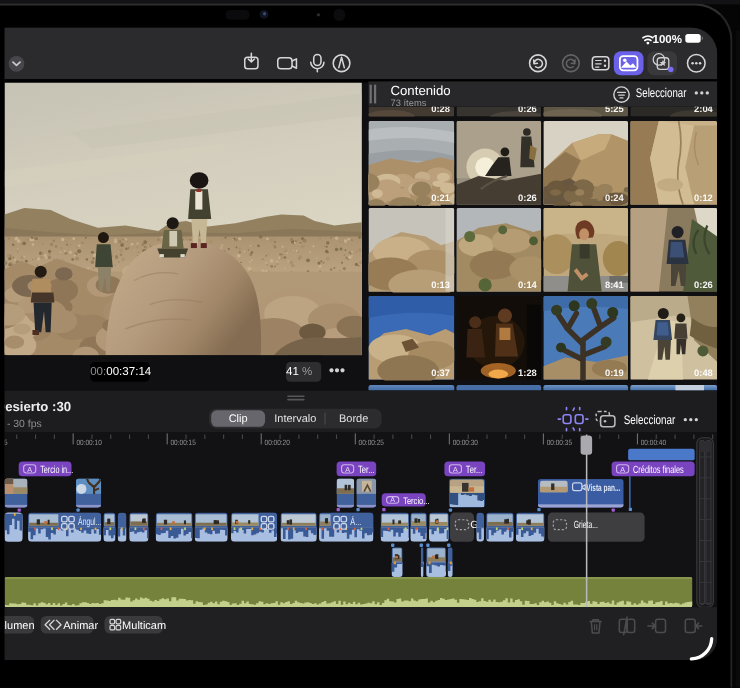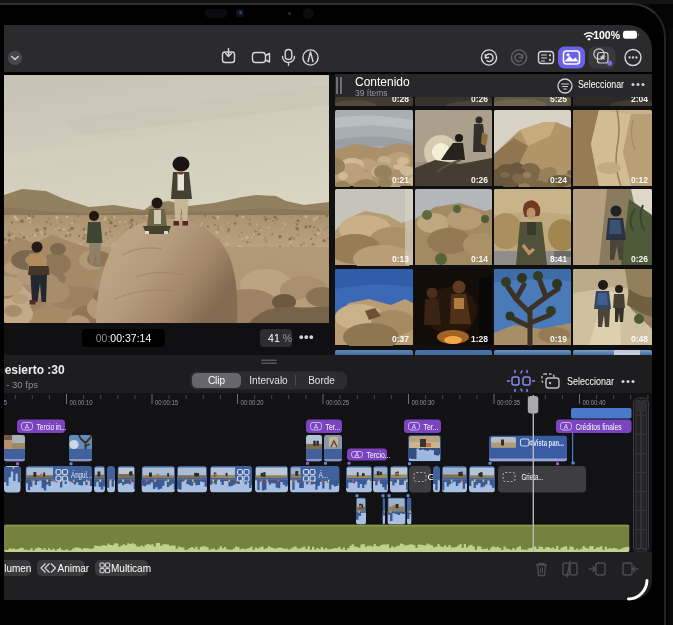--- a/index.html
+++ b/index.html
@@ -481,28 +481,28 @@
       <circle cx="90" cy="141" r="5" fill="#20180f"></circle>
       <path d="M84 147 h12.5 l2 21 h-16 Z" fill="#3f4534"></path>
       <path d="M85 168 h12 l-1 22 h-3 l-1.5 -14 -2.5 14 h-3 Z" fill="#8d8268"></path>
       <circle cx="33" cy="172" r="5.5" fill="#241c14"></circle>
       <path d="M25.5 178.5 h16 l2 19 h-20 Z" fill="#b08d5e"></path>
       <path d="M25 191 h19.5 l1 9 h-21.5 Z" fill="#46362a"></path>
       <path d="M26.5 200 h16.5 l-1 27 h-4.5 l-1.5 -19 -2.5 19 h-5.5 Z" fill="#23272e"></path>
       <rect x="25.5" y="225" width="6" height="4.5" fill="#4c2e22"></rect>
     </svg>
 <div style="position:absolute;left:0;top:298px;width:325px;height:32px;background:#101012"></div>
-<div style="position:absolute;left:78px;top:304px;width:83px;height:18px;background:#000;border-radius:4px;color:#8e8e93;font-size:10.5px;line-height:18px;text-align:center">00:<span style="color:#fff">00:37:14</span></div>
-<div style="position:absolute;left:256px;top:304px;width:32px;height:18px;background:#2e2e31;border-radius:4px;color:#fff;font-size:10.5px;line-height:18px;text-align:right">41 <span style="color:#98989d">%</span></div>
+<div style="position:absolute;left:78px;top:304px;width:54px;height:18px;background:#000;border-radius:4px;color:#8e8e93;font-size:10.5px;line-height:18px;text-align:center">00:<span style="color:#fff">00:37:14</span></div>
+<div style="position:absolute;left:256px;top:304px;width:32px;height:18px;background:#2e2e31;border-radius:4px;color:#fff;font-size:10.5px;line-height:18px;text-align:left">41 <span style="color:#98989d">%</span></div>
 <div style="position:absolute;left:295px;top:305px;width:18px;height:16px;color:#d2d2d6;font-size:13px;letter-spacing:0.5px;font-weight:bold;line-height:14px">•••</div>
 <div style="position:absolute;left:331px;top:49px;width:317px;height:23px;background:#28282a"></div>
 <div style="position:absolute;left:332px;top:52px;width:1.5px;height:17px;background:#707074"></div>
 <div style="position:absolute;left:336px;top:52px;width:1.5px;height:17px;background:#707074"></div>
 <div style="position:absolute;left:351px;top:50px;color:#fff;font-size:12px">Contenido</div>
-<div style="position:absolute;left:351px;top:63px;color:#98989d;font-size:8.5px">39 ítems</div>
+<div style="position:absolute;left:351px;top:63px;color:#98989d;font-size:8.5px">73 ítems</div>
 <svg style="position:absolute;left:553px;top:52px" width="18" height="19" viewBox="0 0 18 19">
       <circle cx="8" cy="9" r="7" fill="none" stroke="#cfcfd4" stroke-width="1.3"></circle>
       <path d="M4.5 7 h7 M5.5 9.5 h5 M6.7 12 h2.6" stroke="#cfcfd4" stroke-width="1.2" stroke-linecap="round"></path>
     </svg>
 <svg style="position:absolute;left:572px;top:49px" width="76" height="20" viewBox="0 0 76 20">
       <text x="2" y="14" font-size="11.5" fill="#fff" font-family="Liberation Sans,sans-serif" textLength="46" lengthAdjust="spacingAndGlyphs">Seleccionar</text>
       <g fill="#d2d2d6">
         <circle cx="57" cy="10.5" r="1.5"></circle>
         <circle cx="62" cy="10.5" r="1.5"></circle>
         <circle cx="67" cy="10.5" r="1.5"></circle>

